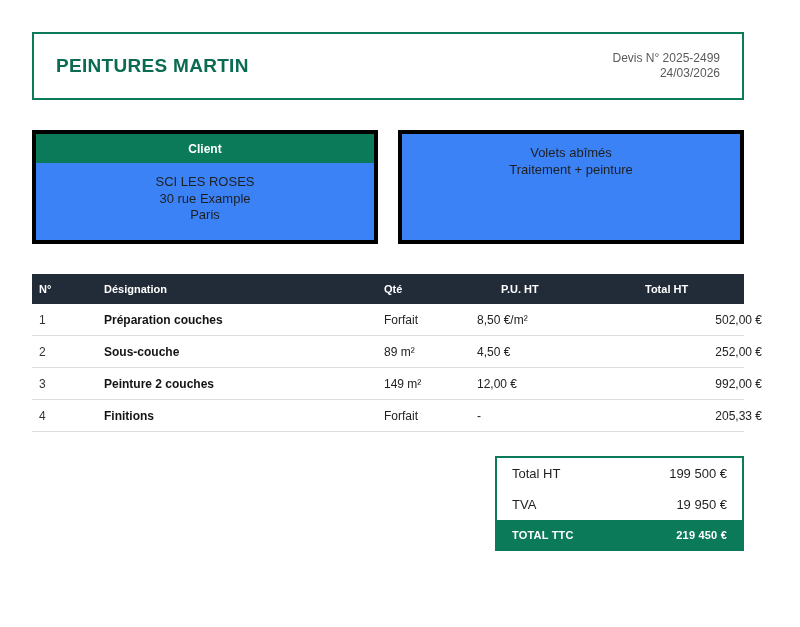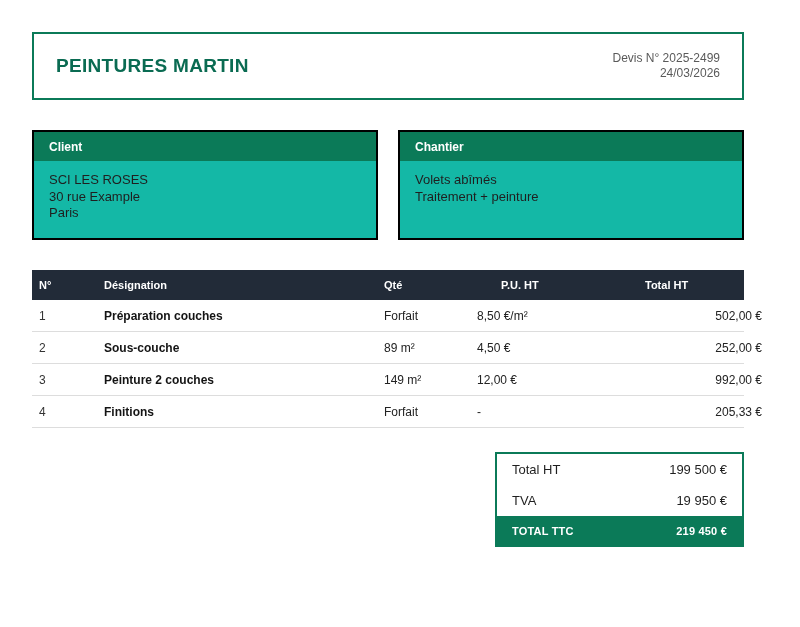--- a/index.html
+++ b/index.html
@@ -8,21 +8,21 @@
   .page { width:776px; height:627px; padding:32px; background:#fff; }
 
   
   .header-box { border:2px solid #0b7a58; height:68px; display:flex;
     justify-content:space-between; align-items:center; padding:0 22px; }
   .company-title { font-size:19px; font-weight:bold; color:#0a6b52; letter-spacing:0.3px; }
   .devis-meta { text-align:right; color:#5a5a5a; font-size:12px; line-height:15px; }
 
   
   .info-row { display:flex; gap:20px; margin-top:30px; }
-  .info-box { flex:1; border:2px solid #000000; background:#14b8a6; }
+  .info-box { flex:1; border:4px solid #000000; background:#3b82f6;text-align:center; }
   .info-box-header { background:#0b7a58; color:#ffffff; font-size:12px;
     font-weight:bold; padding:8px 15px; height:29px; }
   .info-box-body { height:77px; padding:11px 15px 0; font-size:13px;
     line-height:16.5px; color:#1f1f1f; }
 
   
   .items-table { margin-top:30px; }
   .thead, .trow { display:grid; grid-template-columns:65px 280px 100px 150px 141px; }
   .thead { background:#222b38; color:#ffffff; height:30px; align-items:center;
     font-size:11px; font-weight:bold; }
@@ -62,21 +62,20 @@
   <div class="info-row">
     <section class="info-box">
       <div class="info-box-header">Client</div>
       <div class="info-box-body">
         <div>SCI LES ROSES</div>
         <div>30 rue Example</div>
         <div>Paris</div>
       </div>
     </section>
     <section class="info-box">
-      <div class="info-box-header">Chantier</div>
       <div class="info-box-body">
         <div>Volets abîmés</div>
         <div>Traitement + peinture</div>
       </div>
     </section>
   </div>
 
   <div class="items-table">
     <div class="thead">
       <div class="th-num">N°</div>

